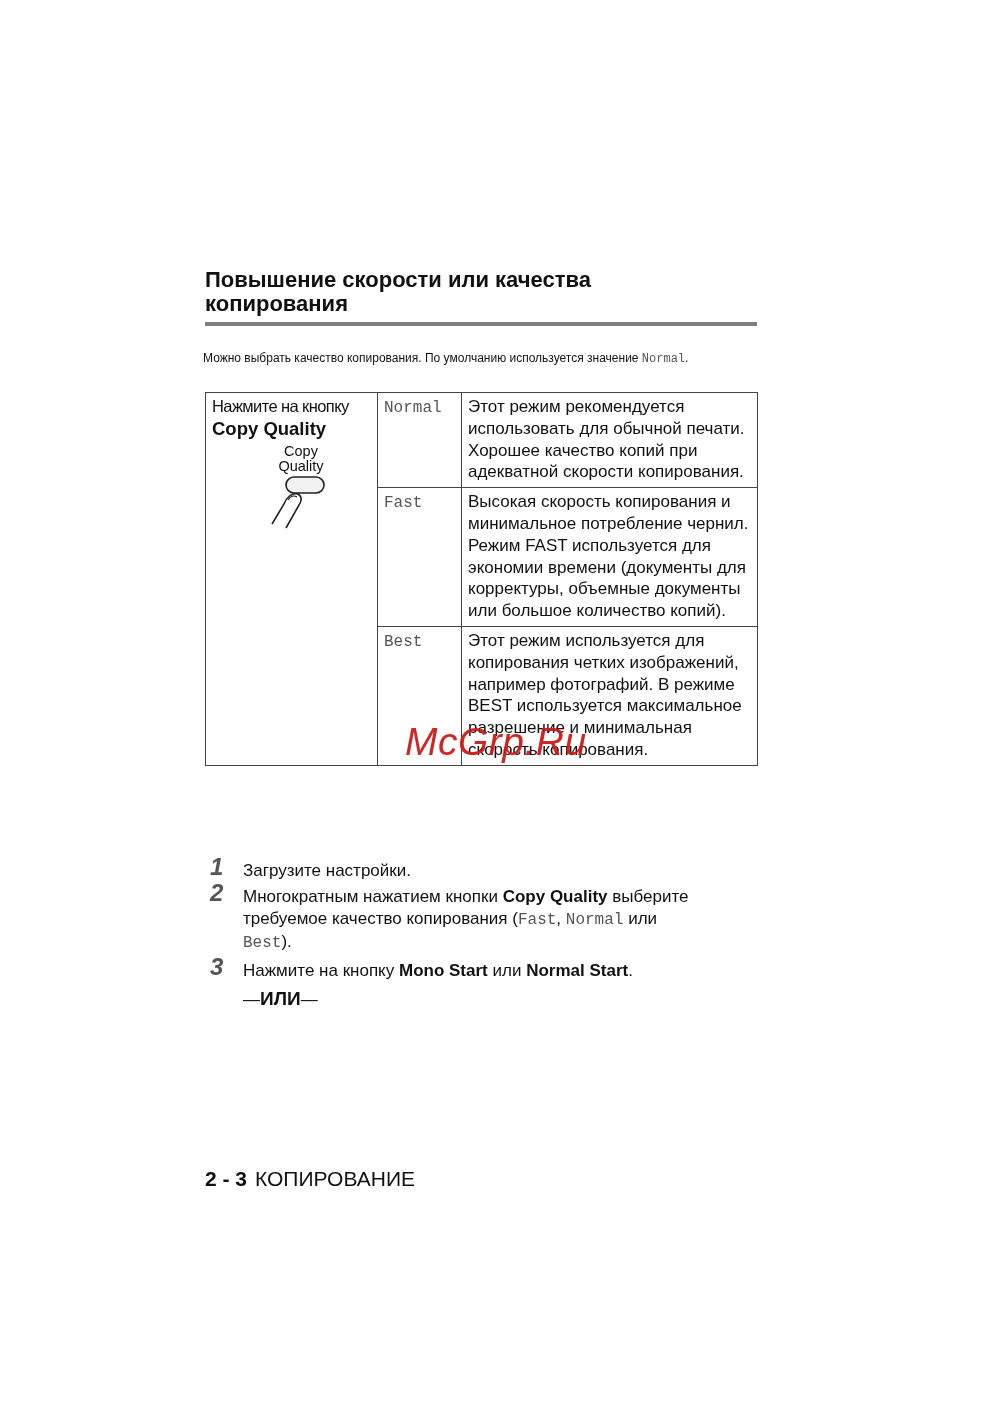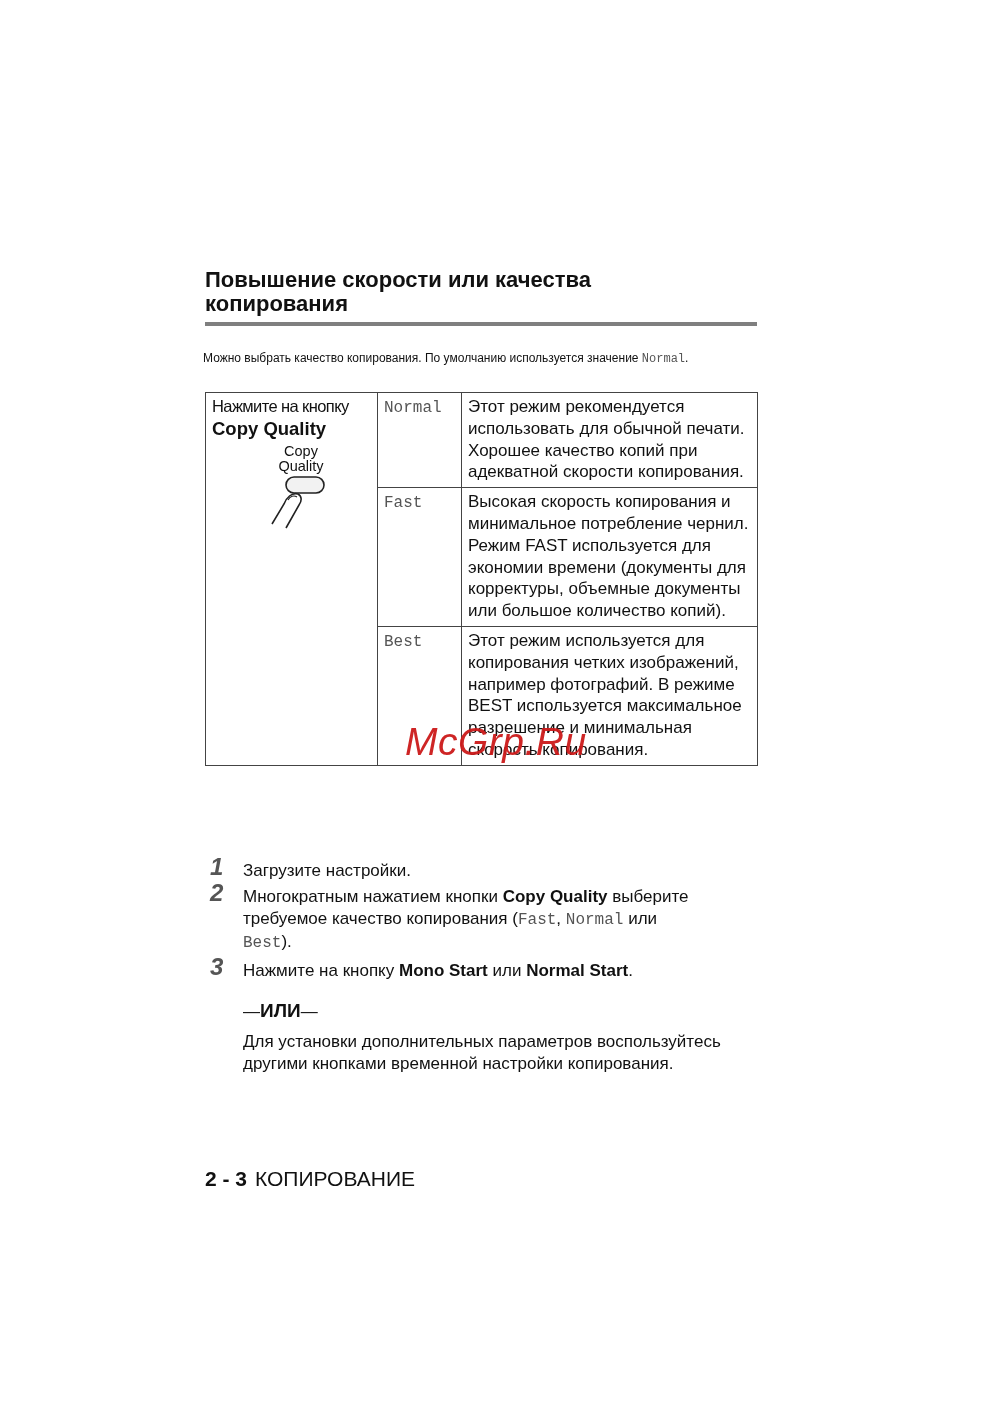--- a/index.html
+++ b/index.html
@@ -49,21 +49,21 @@
     }
     .btn-illus svg { position: absolute; left: 50px; top: 30px; }
 
     .steps { position: absolute; left: 205px; top: 860px; width: 560px; }
     .step { position: relative; padding-left: 38px; font-size: 17px; line-height: 22px; margin-bottom: 4px; }
     .step .num {
       position: absolute; left: 5px; top: -4px; font-size: 24px; font-weight: bold;
       font-style: italic; color: #555555;
     }
     .step .mono { font-size: 16px; }
-    .or-line { padding-left: 38px; font-size: 17px; line-height: 22px; margin-top: 18px; }
+    .or-line { padding-left: 38px; font-size: 17px; line-height: 22px; margin-top: 6px; }
     .or-line .b { font-size: 19px; }
     .extra { padding-left: 38px; font-size: 17px; line-height: 22px; margin-top: 8px; width: 520px; }
 
     .footer {
       position: absolute; left: 205px; top: 1169px; font-size: 21px; line-height: 20px;
     }
     .footer .pg { font-weight: bold; margin-right: 8px; }
 
     .watermark {
       position: absolute; left: 405px; top: 720px; font-size: 39px; font-style: italic;
@@ -134,20 +134,19 @@
   <div class="step" style="margin-top:6px;">
     <span class="num">3</span>
     <span>Нажмите на кнопку</span>
     <span class="b">Mono Start</span>
     <span>или</span>
     <span class="b">Normal Start</span><span>.</span>
   </div>
   <div class="or-line">
     <span>—</span><span class="b">ИЛИ</span><span>—</span>
   </div>
-  <div class="extra">Для установки дополнительных параметров воспользуйтесь другими кнопками временной настройки копирования.</div>
 </div>
 
 <div class="footer">
   <span class="pg">2 - 3</span><span>КОПИРОВАНИЕ</span>
 </div>
 
 <div class="watermark">McGrp.Ru</div>
 
 </body></html>

